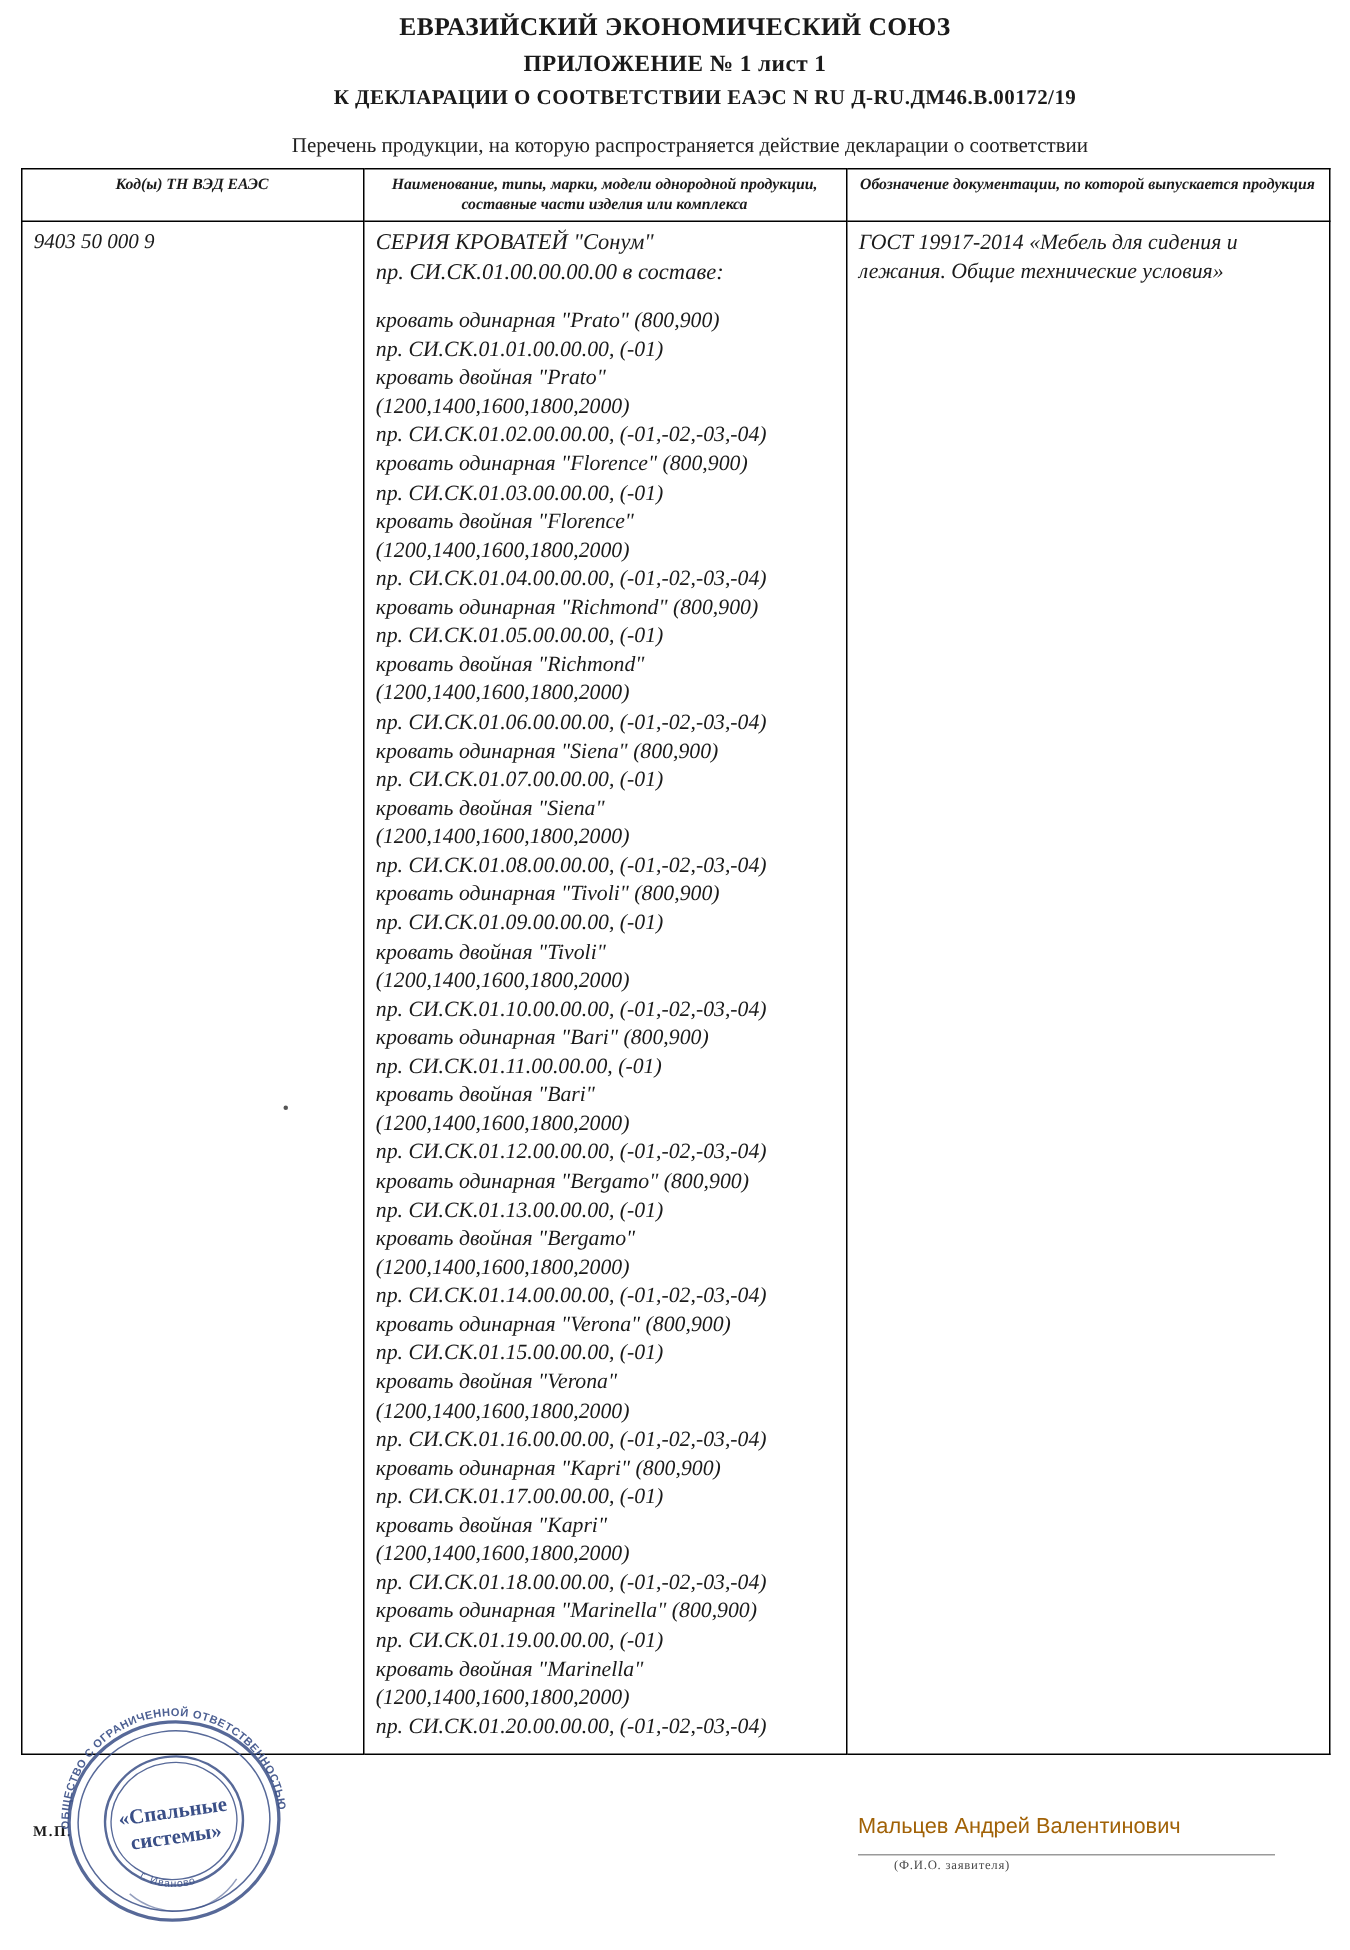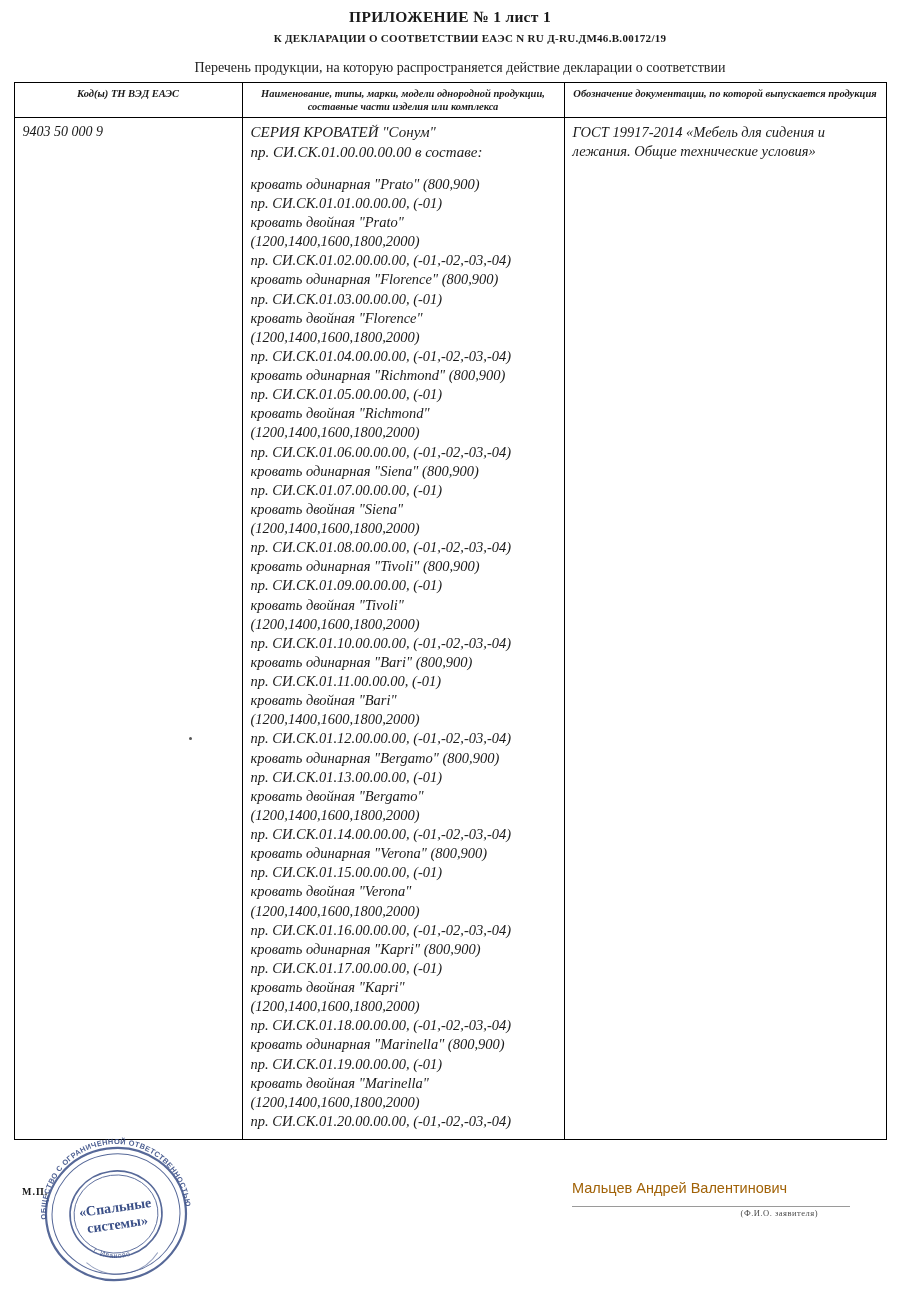--- a/index.html
+++ b/index.html
@@ -32,21 +32,21 @@
   }
   .hdr1 {
     font-size: 17px;
     margin-bottom: 6px;
   }
   .hdr2 {
     font-size: 15.5px;
     margin-bottom: 6px;
   }
   .hdr3 {
-    font-size: 11px;
+    font-size: 14px;
     margin-bottom: 16px;
     margin-left: 40px;
   }
   .subtitle {
     text-align: center;
     font-size: 14px;
     margin-bottom: 6px;
     color: #222;
     margin-left: 20px;
   }
@@ -127,24 +127,24 @@
   }
   .sig-rule {
     position: absolute;
     left: 572px;
     top: 56px;
     width: 278px;
     border-bottom: 1px solid #9a9a9a;
   }
   .sig-caption {
     position: absolute;
-    left: 540px;
+    left: 596px;
     top: 58px;
     width: 278px;
-    text-align: right;
+    text-align: left;
     font-size: 8.5px;
     color: #4a4a4a;
     letter-spacing: 0.5px;
   }
   
   .stamp {
     position: absolute;
     left: 28px;
     top: 1126px;
     width: 176px;
@@ -152,20 +152,21 @@
     pointer-events: none;
   }
   .stamp svg { display: block; }
 </style>
 </head>
 <body>
 
 <div class="page">
 
   <div class="header-block">
+    <div class="hdr-line hdr1">ЕВРАЗИЙСКИЙ ЭКОНОМИЧЕСКИЙ СОЮЗ</div>
     <div class="hdr-line hdr2">ПРИЛОЖЕНИЕ № 1 лист 1</div>
     <div class="hdr-line hdr3">К ДЕКЛАРАЦИИ О СООТВЕТСТВИИ ЕАЭС N RU Д-RU.ДМ46.В.00172/19</div>
   </div>
 
   <div class="subtitle">Перечень продукции, на которую распространяется действие декларации о соответствии</div>
 
   <table class="main">
     <colgroup>
       <col class="c1">
         <col class="c2">

